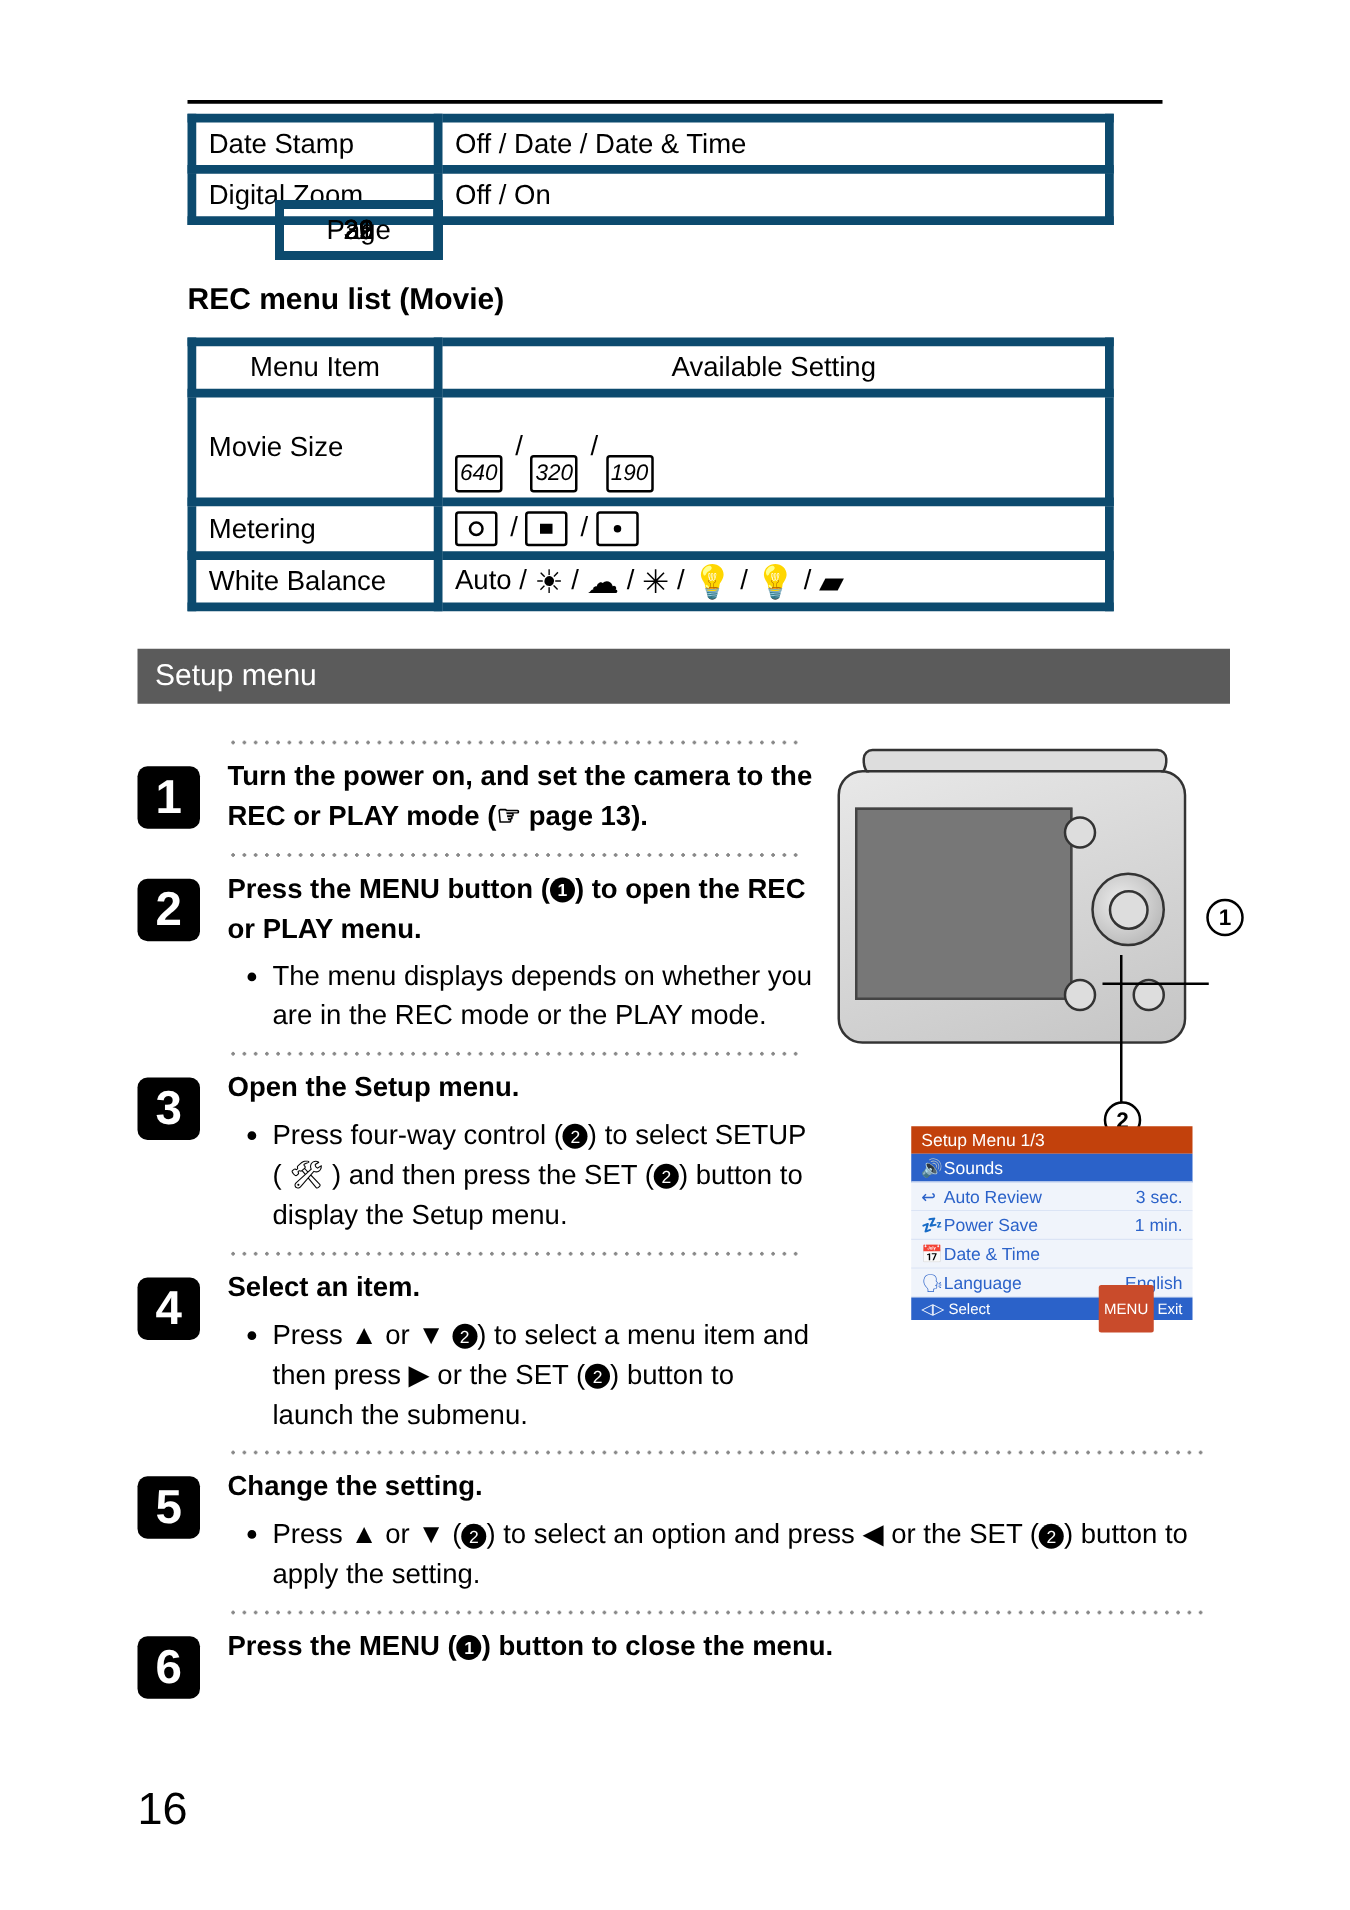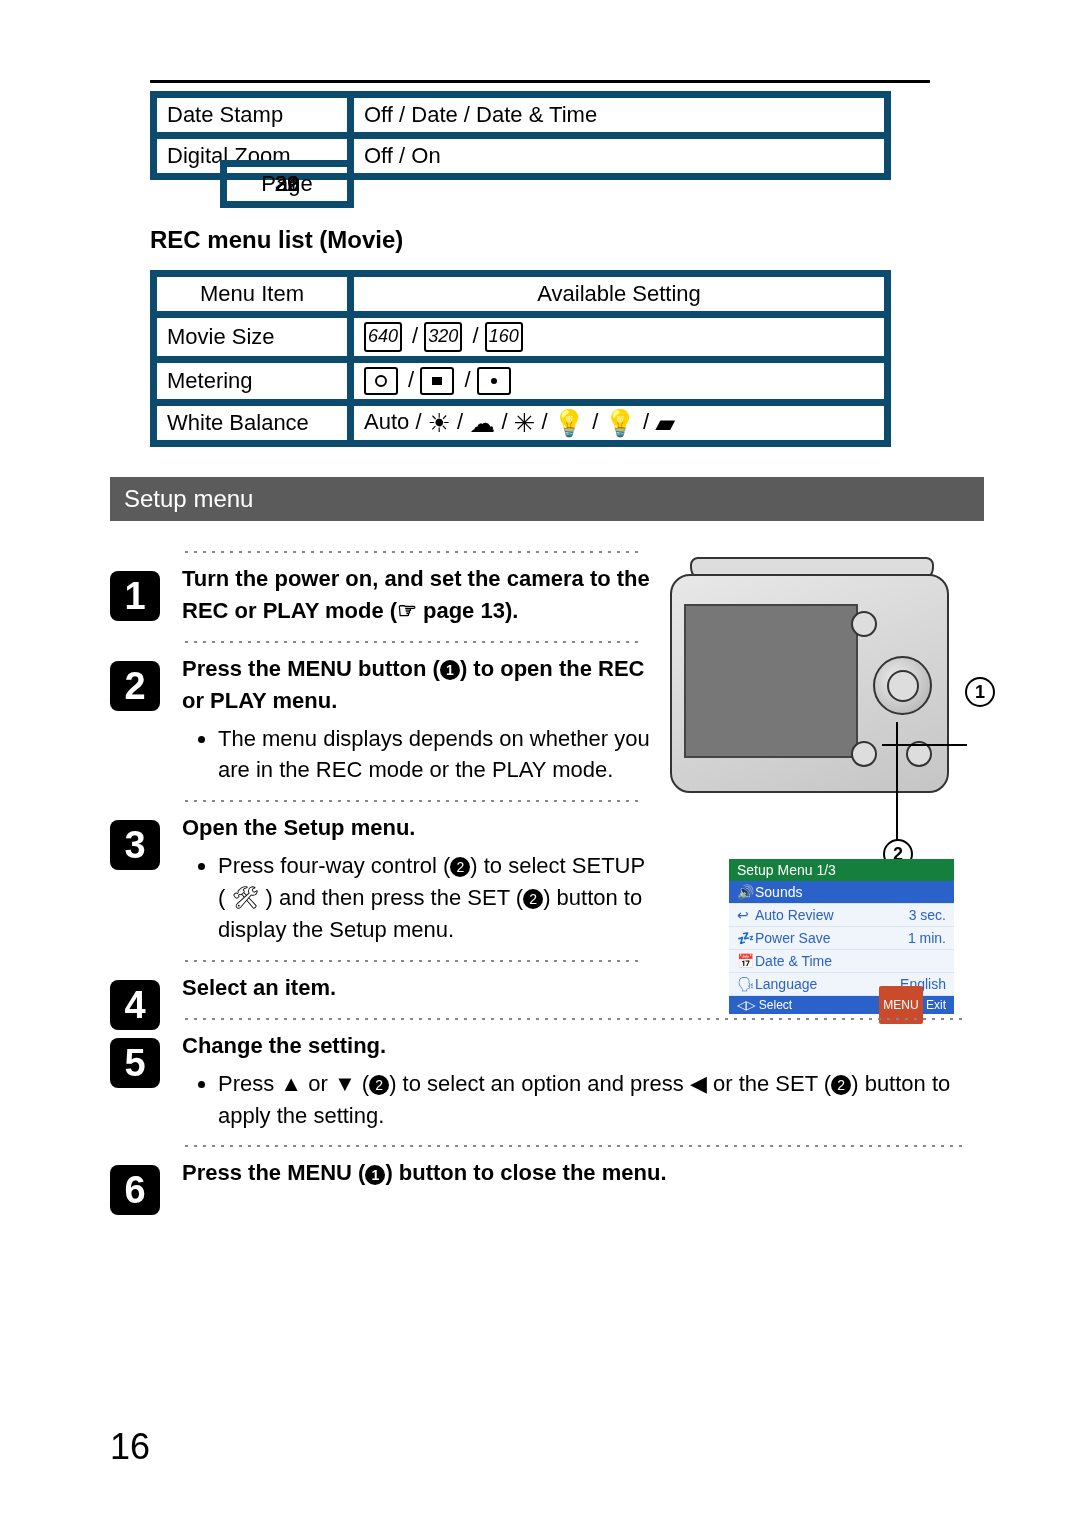--- a/index.html
+++ b/index.html
@@ -45,20 +45,21 @@
     border: 2px solid #000;
     border-radius: 3px;
     width: 34px; height: 26px;
     text-align: center;
     line-height: 24px;
     font-size: 18px;
     vertical-align: middle;
     font-family: "Arial Narrow", Arial, sans-serif;
     font-style: italic;
     margin-right: 4px;
+    margin-top: 42px;
   }
   .meter-box {
     display: inline-block;
     border: 2px solid #000;
     border-radius: 3px;
     width: 30px; height: 24px;
     vertical-align: middle;
     margin-right: 4px;
     position: relative;
   }
@@ -183,21 +184,21 @@
     border:2px solid #000; border-radius:50%;
     background:#fff; text-align:center;
     line-height:26px; font-size:18px; font-weight:bold;
   }
   .setup-shot {
     position:absolute; right:16px; top:310px;
     width:225px;
     font-family: Arial, sans-serif;
   }
   .setup-shot .header {
-    background:#15803d; color:#fff;
+    background:#c2410c; color:#fff;
     font-size:14px; padding:3px 8px;
   }
   .setup-shot .row {
     display:flex; justify-content:space-between;
     font-size:14px; padding:3px 8px;
     background:#f0f4fb;
     color:#2b62c9;
     border-bottom:1px solid #dbe4f5;
   }
   .setup-shot .row.sel { background:#2b62c9; color:#fff; }
@@ -245,21 +246,21 @@
         <tr>
       <th style="width:170px">Menu Item</th>
       <th class="setting">Available Setting</th>
       <th class="page">Page</th>
     </tr>
     <tr>
       <td>Movie Size</td>
       <td class="setting icons">
         <span class="box-glyph">640</span> /
         <span class="box-glyph">320</span> /
-        <span class="box-glyph">160</span>
+        <span class="box-glyph">190</span>
       </td>
       <td class="page">26</td>
     </tr>
     <tr>
       <td>Metering</td>
       <td class="setting icons">
         <span class="meter-box"><span class="dot-ring"></span></span> /
         <span class="meter-box"><span class="square-center"></span></span> /
         <span class="meter-box"><span class="dot-center"></span></span>
       </td>
@@ -362,20 +363,25 @@
         </li>
           </ul>
       </div>
     </div>
 
     <div class="step">
       <div class="dots short"></div>
       <div class="num-col"><span class="step-num">4</span></div>
       <div class="txt-col short-para">
         <span class="title">Select an item.</span>
+        <ul>
+            <li>
+          <span>Press  ▲  or  ▼  </span><span class="circ-num">2</span><span>) to select a menu item and then press  ▶  or the SET (</span><span class="circ-num">2</span><span>) button to launch the submenu.</span>
+        </li>
+          </ul>
       </div>
     </div>
 
     <div class="step">
       <div class="dots long"></div>
       <div class="num-col"><span class="step-num">5</span></div>
       <div class="txt-col">
         <span class="title">Change the setting.</span>
         <ul>
             <li>

